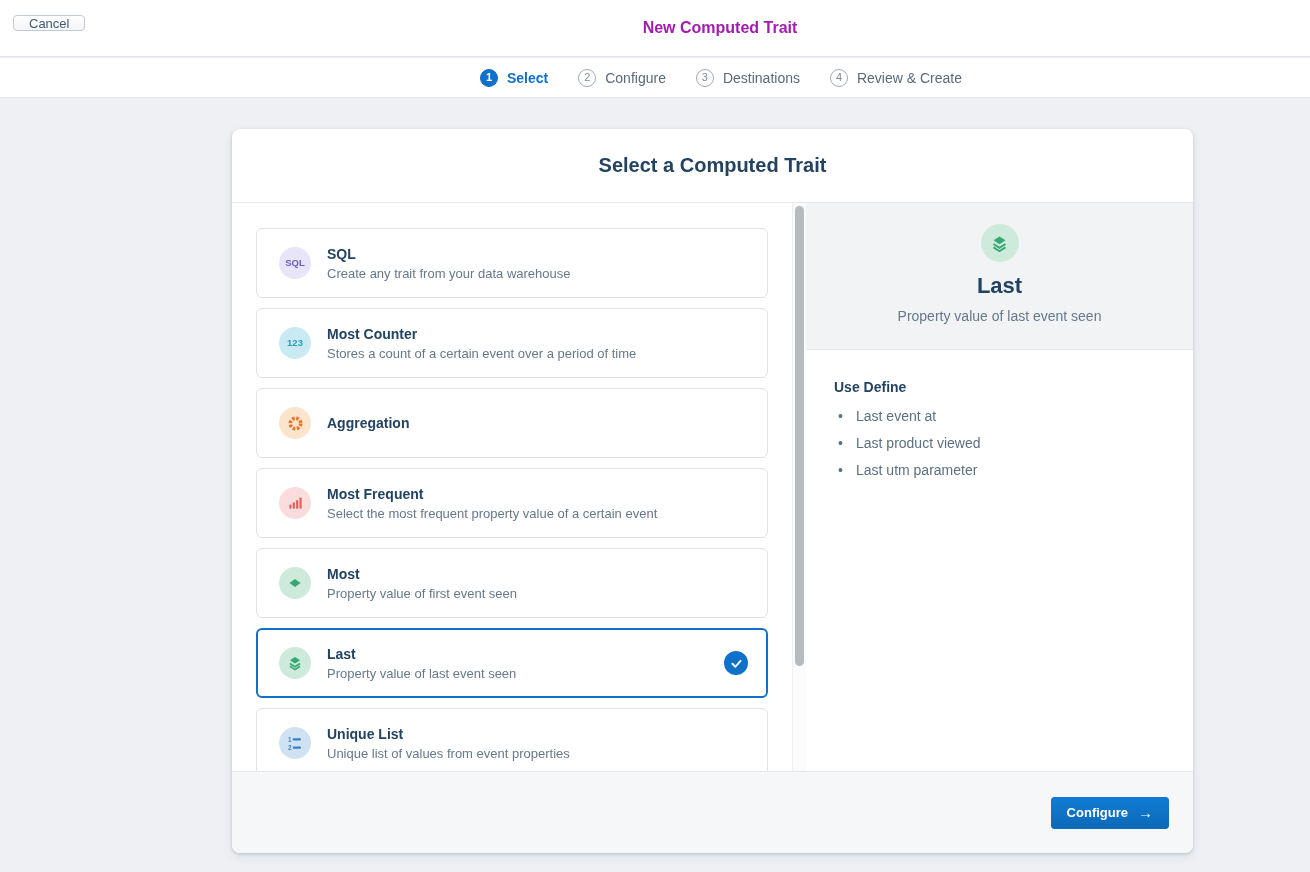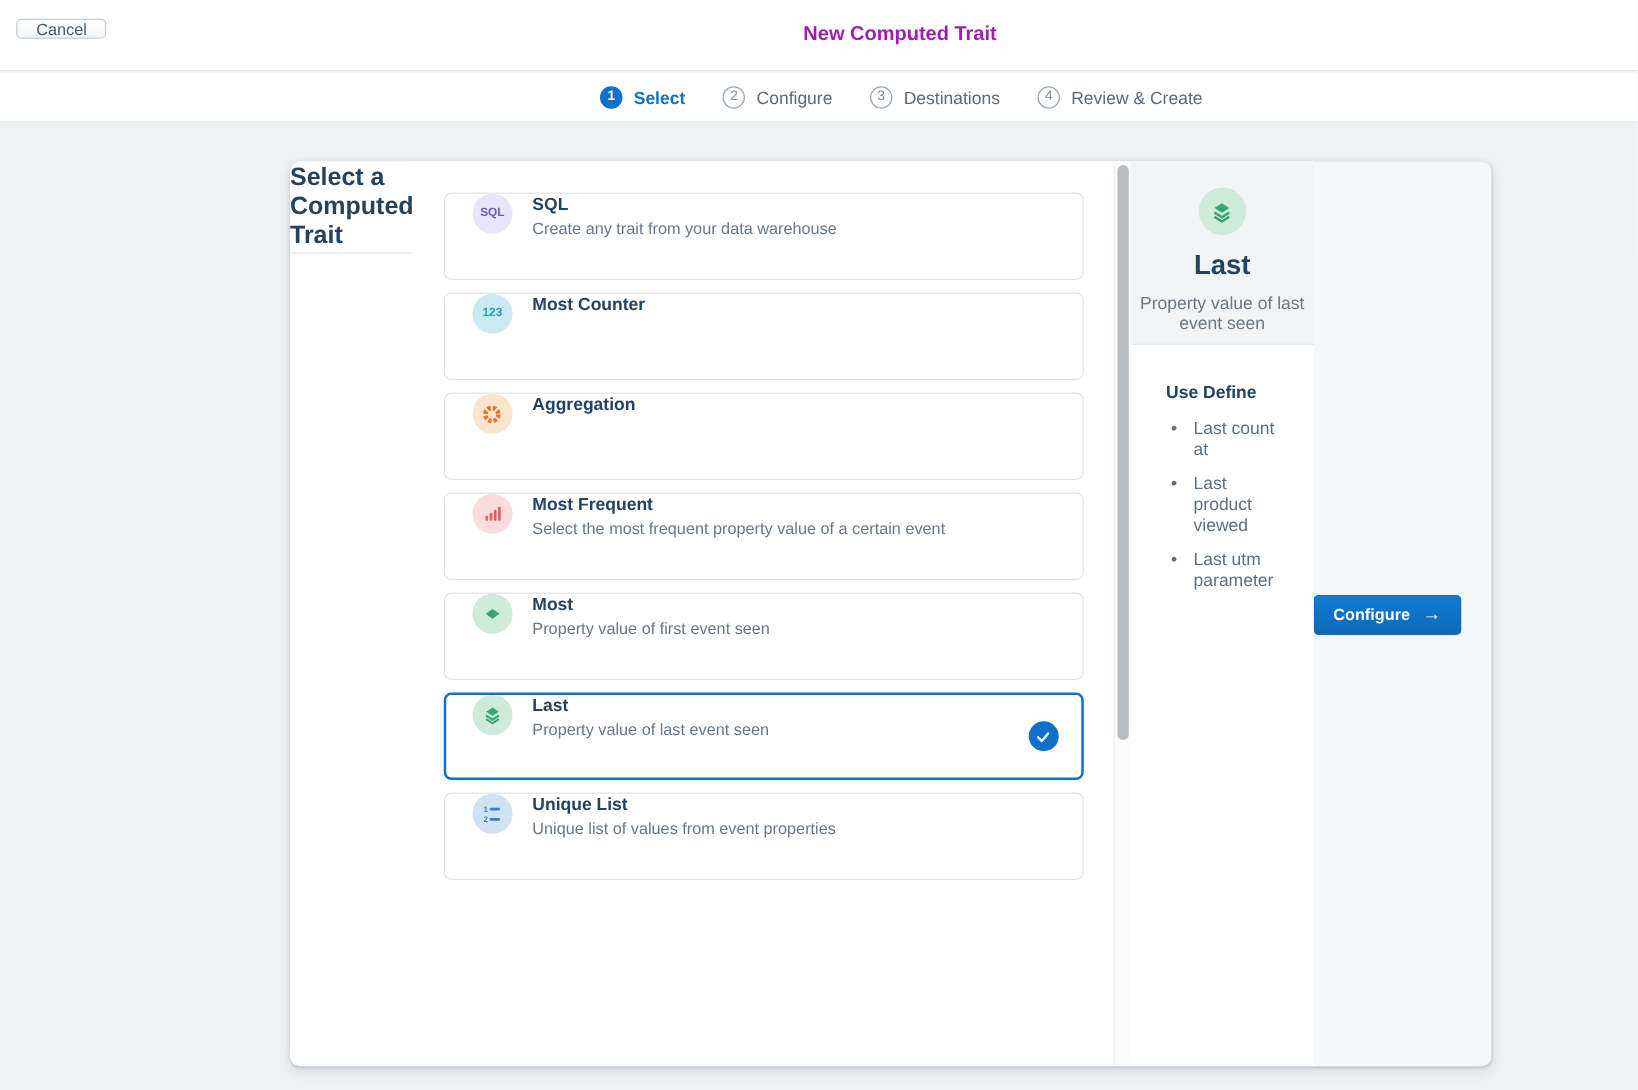--- a/index.html
+++ b/index.html
@@ -47,39 +47,39 @@
   }
   .step-label { font-size:14px; color:#5a6a78; }
   .step.active .step-circle { background:#1070ca; border-color:#1070ca; color:#fff; font-weight:700; }
   .step.active .step-label { color:#1070ca; font-weight:600; }
 
   
   .card {
     position:absolute; left:232px; top:129px; width:961px; height:724px;
     background:#ffffff; border-radius:8px; overflow:hidden;
     box-shadow:0 1px 3px rgba(67,90,111,0.25), 0 4px 10px rgba(67,90,111,0.10);
-    display:flex; flex-direction:row;
+    display:flex; flex-direction:column;
   }
   .card-header {
     height:74px; flex:0 0 74px; border-bottom:1px solid #e5e8ec;
     display:flex; align-items:center; justify-content:center;
   }
   .card-title { font-size:20px; font-weight:600; color:#234361; }
 
   .card-body { flex:1 1 auto; display:flex; overflow:hidden; position:relative; }
 
   
   .list-col {
     width:560px; flex:0 0 560px; padding:25px 24px 0 24px;
     overflow:hidden; background:#fff;
   }
   .trait-item {
     height:70px; margin-bottom:10px;
     border:1px solid #dfe3e8; border-radius:6px; background:#fff;
-    display:flex; align-items:flex-start; padding-left:22px; gap:16px;
+    display:flex; align-items:center; padding-left:22px; gap:16px;
     cursor:pointer; position:relative;
   }
   .trait-item.selected { border:2px solid #1070ca; padding-left:21px; }
   .trait-texts { display:flex; flex-direction:column; gap:4px; padding-right:60px; }
   .trait-title { font-size:14px; font-weight:700; color:#234361; }
   .trait-desc  { font-size:13px; color:#66788a; }
 
   .badge {
     width:32px; height:32px; border-radius:50%; flex:0 0 32px;
     display:flex; align-items:center; justify-content:center;
@@ -189,20 +189,21 @@
         <span class="trait-texts">
           <span class="trait-title">SQL</span>
           <span class="trait-desc">Create any trait from your data warehouse</span>
         </span>
       </div>
 
       <div class="trait-item">
         <span class="badge badge-123">123</span>
         <span class="trait-texts">
           <span class="trait-title">Most Counter</span>
+          <span class="trait-desc">Stores a count of a certain event over a period of time</span>
         </span>
       </div>
 
       <div class="trait-item">
         <span class="badge badge-gear">
           <svg width="19" height="19" viewBox="0 0 24 24">
               <circle cx="12" cy="12" r="6.6" fill="none" stroke="#e2762e" stroke-width="4.6" stroke-dasharray="3.2 2"></circle>
             </svg>
         </span>
         <span class="trait-texts">
@@ -285,21 +286,21 @@
             <path d="M5.2,12.6 L12,17 L18.8,12.6" fill="none" stroke="#36a873" stroke-width="2.2"></path>
             <path d="M5.2,16.4 L12,20.8 L18.8,16.4" fill="none" stroke="#36a873" stroke-width="2.2"></path>
           </svg>
         </span>
         <div class="detail-title">Last</div>
         <div class="detail-desc">Property value of last event seen</div>
       </div>
       <div class="use-cases">
         <div class="use-cases-heading">Use Define</div>
         <ul class="use-cases-list">
-          <li>Last count at</li>
+          <li>Last event at</li>
           <li>Last product viewed</li>
           <li>Last utm parameter</li>
         </ul>
       </div>
     </div>
 
   </div>
 
   <div class="card-footer">
     <button class="configure-btn">

